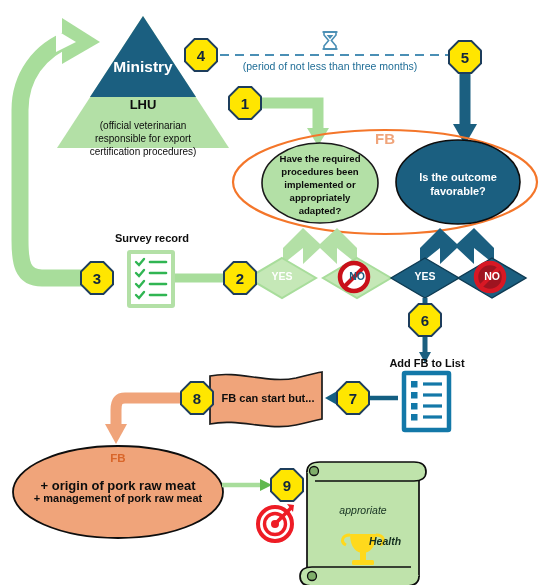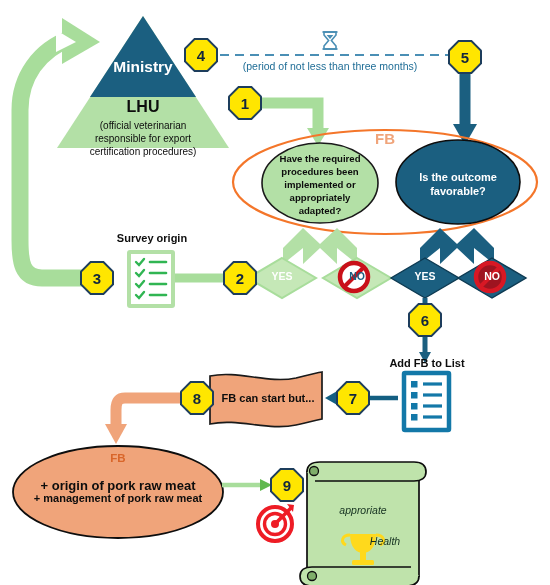--- a/index.html
+++ b/index.html
@@ -232,21 +232,21 @@
         <rect x="352" y="560" width="22" height="5" rx="1.5" fill="#ffd91c"></rect>
       </g>
     </g>
 
   </svg>
 
   <div class="txt" style="left:88px; top:41px; width:110px; font-size:15.5px; font-weight:bold; color:#ffffff;">
     <div>Ministry</div>
   </div>
 
-  <div class="txt" style="left:98px; top:98px; width:90px; font-size:16px; font-weight:bold;">LHU</div>
+  <div class="txt" style="left:98px; top:98px; width:90px; font-size:13px; font-weight:bold;">LHU</div>
   <div class="txt" style="left:64px; top:120px; width:158px; font-size:10px; line-height:1.28;">(official veterinarian
 responsible for export
 certification procedures)</div>
 
   <div class="txt" style="left:205px; top:61px; width:250px; font-size:10.5px; color:#1f6d96; font-weight:500;">(period of not less than three months)</div>
 
   <div class="txt" style="left:360px; top:131px; width:50px; font-size:15px; font-weight:bold; color:#f0a47a;">FB</div>
 
   <div class="txt" style="left:268px; top:153px; width:104px; font-size:9.6px; font-weight:bold; line-height:1.35;">Have the required
 procedures been
@@ -255,33 +255,33 @@
 adapted?</div>
 
   <div class="txt" style="left:408px; top:170px; width:100px; font-size:11px; font-weight:bold; color:#ffffff; line-height:1.3;">Is the outcome
 favorable?</div>
 
   <div class="txt" style="left:258px; top:271px; width:48px; font-size:10.5px; font-weight:bold; color:#ffffff;">YES</div>
   <div class="txt" style="left:333px; top:271px; width:48px; font-size:10.5px; font-weight:bold; color:#1b5f80;">NO</div>
   <div class="txt" style="left:401px; top:271px; width:48px; font-size:10.5px; font-weight:bold; color:#ffffff;">YES</div>
   <div class="txt" style="left:468px; top:271px; width:48px; font-size:10.5px; font-weight:bold; color:#ffffff;">NO</div>
 
-  <div class="txt" style="left:92px; top:232px; width:120px; font-size:11px; font-weight:bold;">Survey origin</div>
+  <div class="txt" style="left:92px; top:232px; width:120px; font-size:11px; font-weight:bold;">Survey record</div>
 
   <div class="txt" style="left:371px; top:357px; width:112px; font-size:11px; font-weight:bold;">Add FB to List</div>
 
   <div class="txt" style="left:218px; top:392px; width:100px; font-size:11px; font-weight:bold;">FB can start but...</div>
 
   <div class="txt" style="left:94px; top:452px; width:48px; font-size:11.5px; font-weight:bold; color:#d9662a;">FB</div>
   <div class="txt" style="left:23px; top:479px; width:190px; font-size:13px; font-weight:bold;">+ origin of pork raw meat</div>
   <div class="txt" style="left:13px; top:492px; width:210px; font-size:11px; font-weight:bold;">+ management of pork raw meat</div>
 
   <div class="txt" style="left:315px; top:487px; width:96px; font-size:10.5px; font-style:italic; line-height:1.5; color:#14301f;">
     <div>approriate</div>
-    <div style="font-weight:normal;padding-left:44px;">Health</div>
+    <div style="font-weight:bold;padding-left:44px;">Health</div>
     
   </div>
 
   <div class="badge-wrap" style="left:184px; top:38px;">
     <div class="oct-border"></div>
     <div class="oct-fill">4</div>
   </div>
 
   <div class="badge-wrap" style="left:448px; top:40px;">
     <div class="oct-border"></div>

